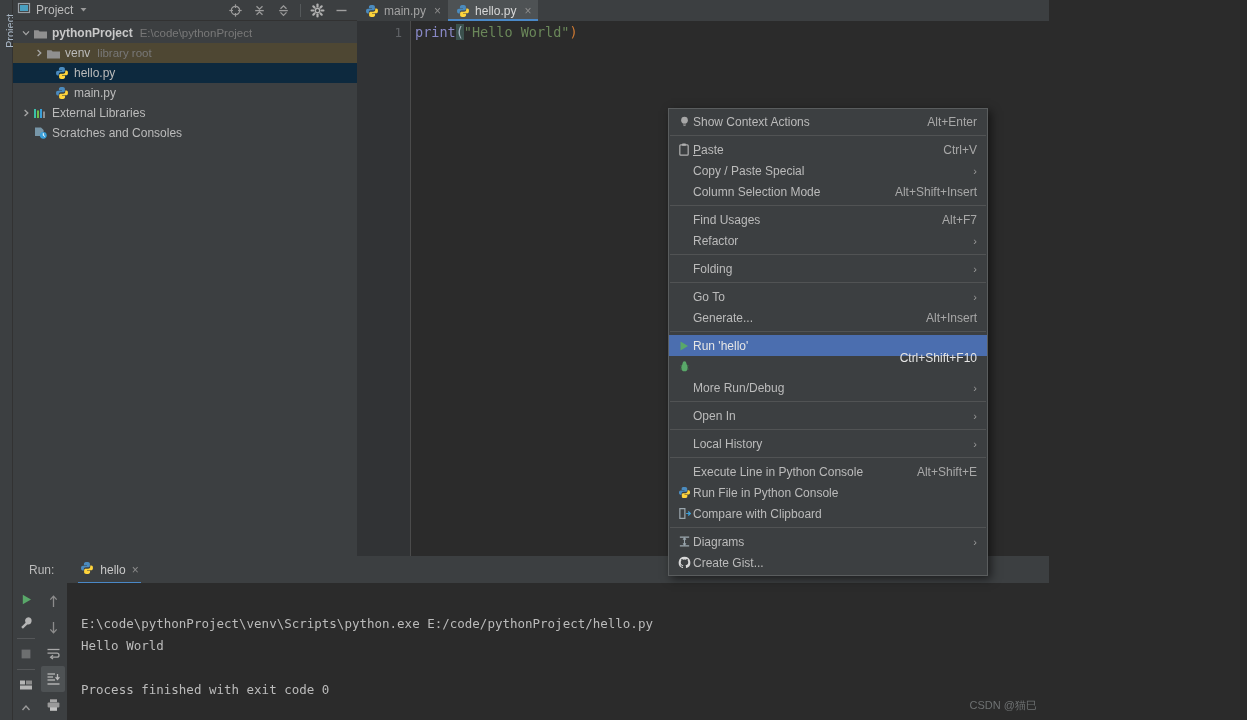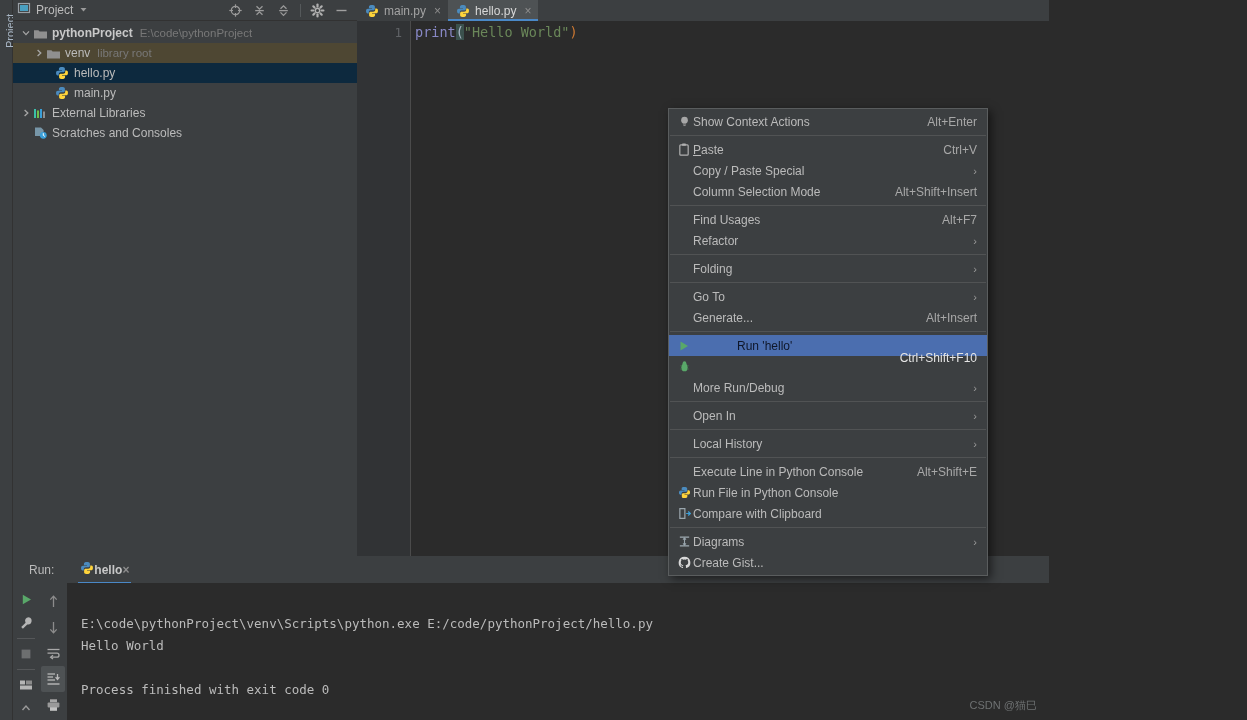--- a/index.html
+++ b/index.html
@@ -87,22 +87,22 @@
   .tok-paren { color: #a9b7c6; background: #3b514d; }
   .tok-str { color: #6a8759; }
   .tok-paren2 { color: #cc7832; }
   .editor-divider { position: absolute; left: 53px; top: 21px; bottom: 0; width: 1px; background: #4b4b4b; }
 
   
   .run-panel { position: absolute; left: 13px; top: 556px; right: 0; bottom: 0; background: #3c3f41; }
   .run-header { height: 27px; display: flex; align-items: center; padding-left: 16px; gap: 0; }
   .run-label { font-size: 12px; color: #bbbbbb; margin-right: 20px; }
   .run-tab {
-    display: flex; align-items: center; padding: 4px 6px 3px 6px;
-    position: relative; cursor: pointer; font-weight: bold;
+    display: flex; align-items: center; gap: 6px; padding: 4px 6px 3px 6px;
+    position: relative; cursor: pointer;
   }
   .run-tab .t { font-size: 12px; color: #c8c8c8; }
   .run-tab .x { font-size: 12px; color: #8d8d8d; }
   .run-tab::after {
     content: ""; position: absolute; left: 4px; right: 4px; bottom: -2px;
     height: 2px; background: #4a88c7;
   }
   .run-body { position: absolute; top: 27px; left: 0; right: 0; bottom: 0; display: flex; }
   .run-tools { width: 26px; background: #3c3f41; padding-top: 5px;
     display: flex; flex-direction: column; align-items: center; gap: 0; }
@@ -129,21 +129,21 @@
     box-shadow: 3px 3px 9px rgba(0,0,0,.55);
     padding: 2px 0; z-index: 50;
   }
   .mi {
     height: 21px; display: flex; align-items: center;
     padding: 0 10px 0 6px; cursor: default; position: relative;
   }
   .mi.selected { background: #4b6eaf; }
   .mi .mic { width: 18px; flex: 0 0 18px; display: flex; align-items: center; justify-content: center; }
   .mi .mtext { font-size: 12px; color: #bbbbbb; flex: 1; }
-  .mi.selected .mtext { color: #0f172a; margin-left: 44px; }
+  .mi.selected .mtext { color: #e5e5e5; }
   .mi .mkey { font-size: 12px; color: #a8a8a8; padding-left: 14px; }
   .mi.selected .mkey { color: #e6e6e6; margin-top: 24px; }
   .mi .chev { font-size: 11px; color: #9a9a9a; padding-left: 14px; }
   .msep { height: 1px; background: #515354; margin: 3px 1px; }
   .u { text-decoration: underline; }
 </style>
 </head>
 <body>
 
 <div id="app">

